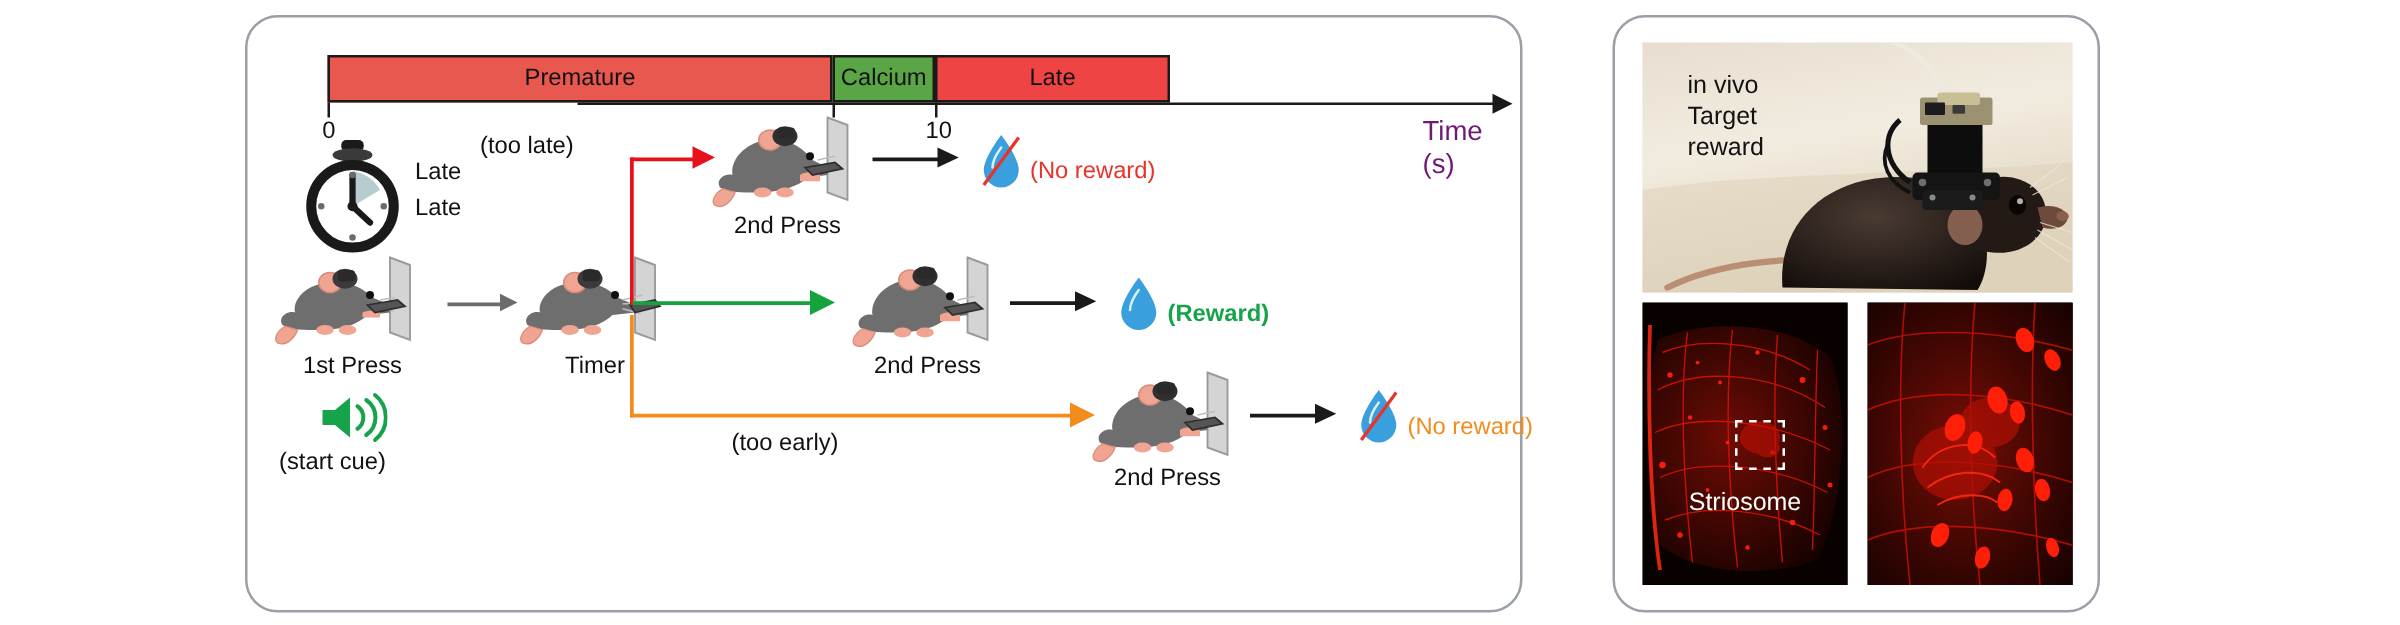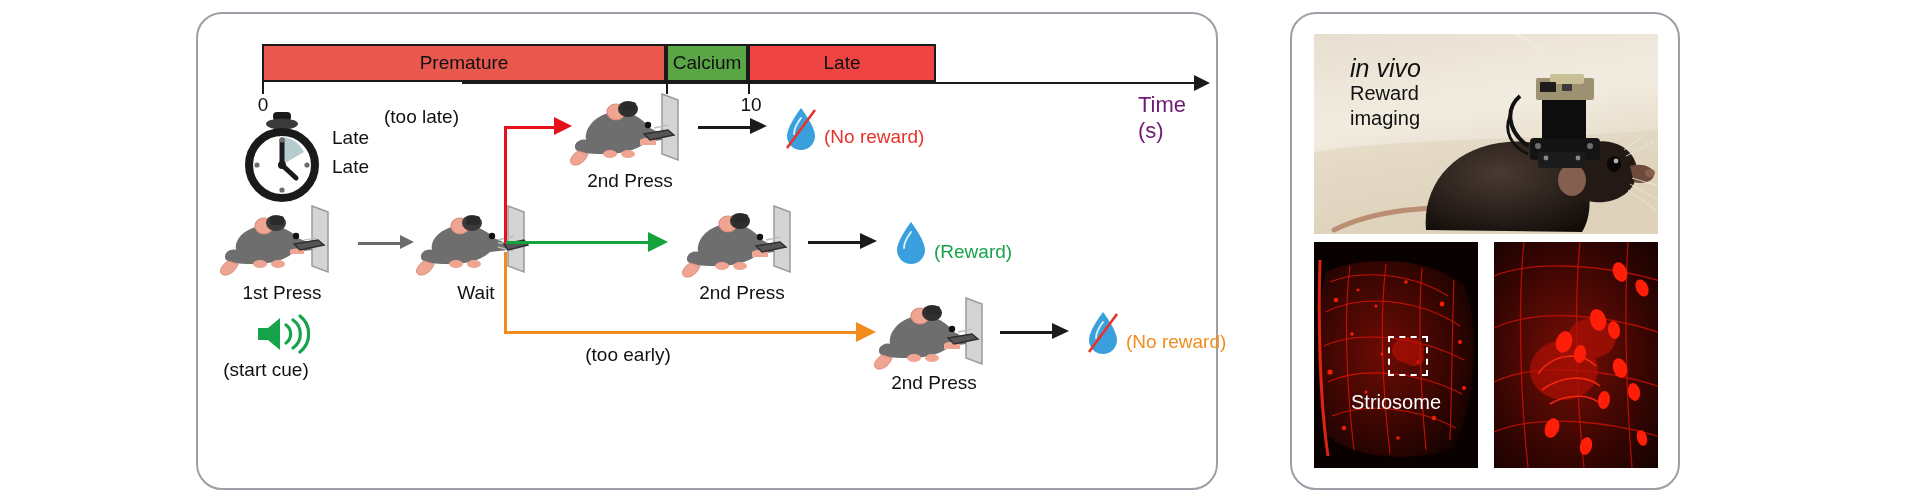--- a/index.html
+++ b/index.html
@@ -18,21 +18,21 @@
   .tl-arrow{position:absolute;left:996px;top:61px;width:0;height:0;
             border-left:16px solid #1a1a1a;border-top:8px solid transparent;border-bottom:8px solid transparent;}
   .tl-tick{position:absolute;top:68px;width:2px;height:12px;background:#1a1a1a;}
   .tl-tlabel{position:absolute;top:80px;font-size:19px;color:#111;transform:translateX(-50%);}
   .tl-axislabel{position:absolute;left:940px;top:78px;font-size:22px;color:#701a75;}
 
   
   .lbl{position:absolute;font-size:19px;color:#111;white-space:nowrap;}
   .lbl.c{transform:translateX(-50%);}
   .red{color:#e8332a;}
-  .green{color:#16a34a;}
+  .green{color:#16a34a;font-weight:bold;}
   .orange{color:#f28c1c;}
 
   
   .sprite{position:absolute;width:120px;height:74px;}
   .sprite svg{width:100%;height:100%;display:block;overflow:visible;}
 
   
   .watch{position:absolute;width:84px;height:92px;}
 
   
@@ -43,21 +43,21 @@
 
   
   .arrow-h{position:absolute;height:3px;}
   .arrow-head{position:absolute;width:0;height:0;}
   .elbow{position:absolute;}
 
   
   .photo{position:absolute;left:22px;top:20px;width:344px;height:200px;overflow:hidden;
          background:linear-gradient(170deg,#e6dcc9 0%,#efe7d6 38%,#e3d8c2 62%,#d9cdb4 100%);}
   .photo-txt{position:absolute;left:36px;top:22px;font-size:20px;line-height:25px;color:#111;}
-  .photo-txt .it{font-style:italic;font-size:25px;}
+  .photo-txt .it{font-size:20px;}
 
   .micro-wrap{position:absolute;left:22px;top:228px;width:344px;height:226px;display:flex;gap:16px;}
   .micro{position:relative;width:170px;height:226px;background:#0a0000;overflow:hidden;}
   .roi{position:absolute;left:74px;top:94px;width:36px;height:36px;border:2px dashed #fff;}
   .micro-label{position:absolute;left:0;right:0;bottom:54px;text-align:center;color:#fff;font-size:20px;}
 </style>
 </head>
 <body>
 
 <div class="panel" id="panel-left">
@@ -147,21 +147,21 @@
       <ellipse cx="44" cy="22" rx="9" ry="8" fill="#f0a593" stroke="#d98d7c" stroke-width="1.2"></ellipse>
       <ellipse cx="56" cy="19" rx="10" ry="8" fill="#3a3a3a"></ellipse>
       <rect x="50" y="12" width="14" height="9" rx="3" fill="#2a2a2a"></rect>
       <circle cx="76" cy="32" r="3.2" fill="#111"></circle>
       <path d="M82 36 L98 32 M82 39 L98 39 M82 43 L97 47" stroke="#bdbdbd" stroke-width="1.3"></path>
       <ellipse cx="40" cy="60" rx="7" ry="4" fill="#f0a593"></ellipse>
       <ellipse cx="58" cy="60" rx="7" ry="4" fill="#f0a593"></ellipse>
       <polygon points="88,40 108,36 112,41 92,46" fill="#555" stroke="#2e2e2e" stroke-width="1.4"></polygon>
     </svg>
   </div>
-  <div class="lbl c" style="left:278px;top:268px;">Wait</div>
+  <div class="lbl c" style="left:278px;top:268px;">Timer</div>
 
   <div class="elbow" style="left:306px;top:112px;width:3px;height:118px;background:#e8111b;"></div>
   <div class="arrow-h" style="left:306px;top:112px;width:52px;background:#e8111b;"></div>
   <div class="arrow-head" style="left:356px;top:103px;border-left:18px solid #e8111b;border-top:9px solid transparent;border-bottom:9px solid transparent;"></div>
   <div class="lbl" style="left:186px;top:92px;">(too late)</div>
 
   <div class="sprite" style="left:372px;top:78px;">
     <svg viewBox="0 0 120 74">
       <polygon points="92,2 108,8 108,68 92,62" fill="#d4d4d4" stroke="#9a9a9a" stroke-width="1.5"></polygon>
       <path d="M6 58 C2 52 10 46 16 48 C14 36 26 22 44 20 C60 18 72 26 80 36 L92 42 L92 48 L76 50 C68 58 52 62 36 62 C24 62 12 62 6 58 Z" fill="#6e6e6e"></path>
@@ -304,22 +304,22 @@
         <circle cx="276" cy="112" r="3" fill="#6e6e6e"></circle>
         <circle cx="232" cy="124" r="2.4" fill="#8a8a8a"></circle>
         <circle cx="264" cy="124" r="2.4" fill="#8a8a8a"></circle>
         <path d="M214 112 C192 96 192 74 206 62" stroke="#111" stroke-width="4" fill="none"></path>
         <path d="M214 120 C196 112 190 96 196 82" stroke="#111" stroke-width="3" fill="none"></path>
         <path d="M238 40 C236 22 222 8 200 0" stroke="#efeae0" stroke-width="3.4" fill="none"></path>
       </g>
     </svg>
     <div class="photo-txt">
       <div class="it">in vivo</div>
-      <div>Reward</div>
-      <div>imaging</div>
+      <div>Target</div>
+      <div>reward</div>
     </div>
   </div>
 
   <div class="micro-wrap">
 
     <div class="micro">
       <svg viewBox="0 0 170 226" style="position:absolute;left:0;top:0;width:170px;height:226px;">
         <defs>
           <radialGradient id="gl" cx="0.42" cy="0.46" r="0.72">
             <stop offset="0%" stop-color="#6e0c04"></stop>

